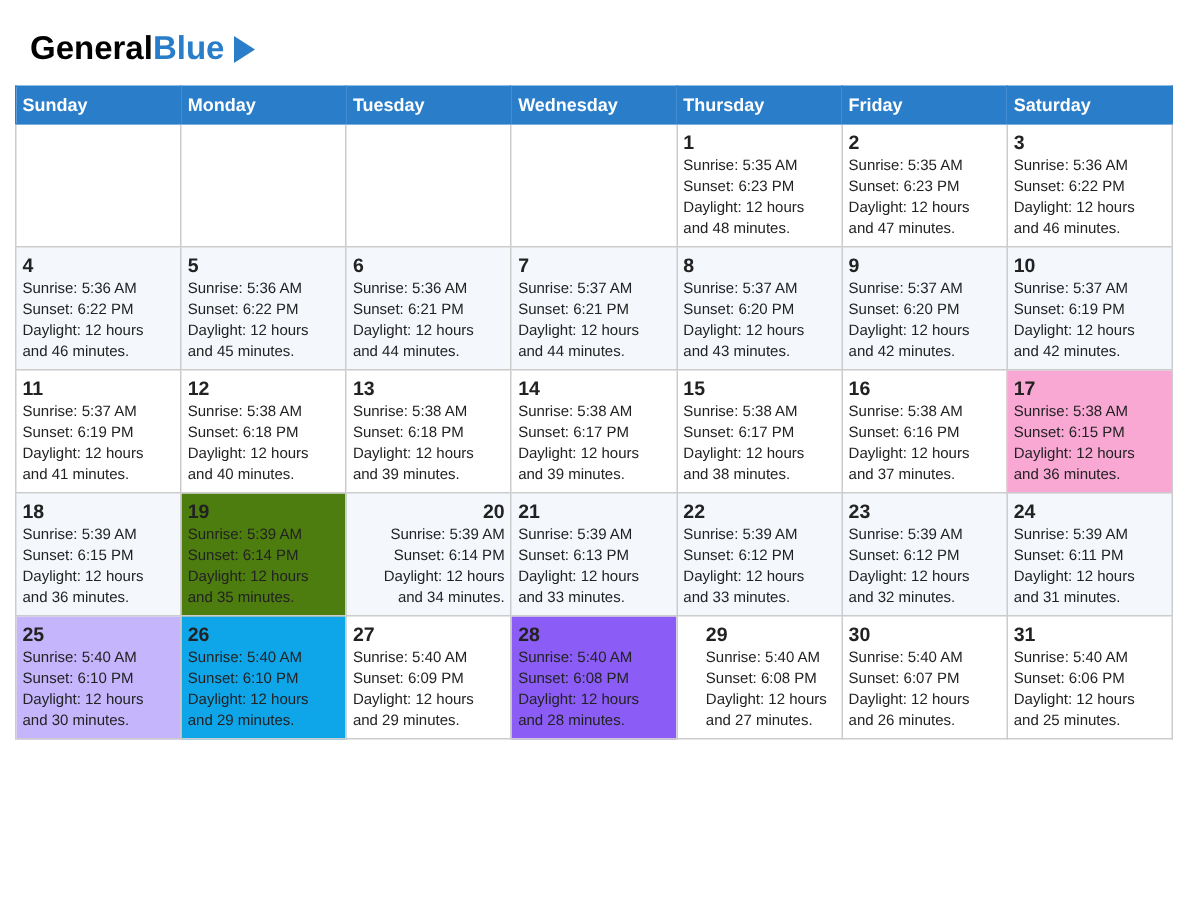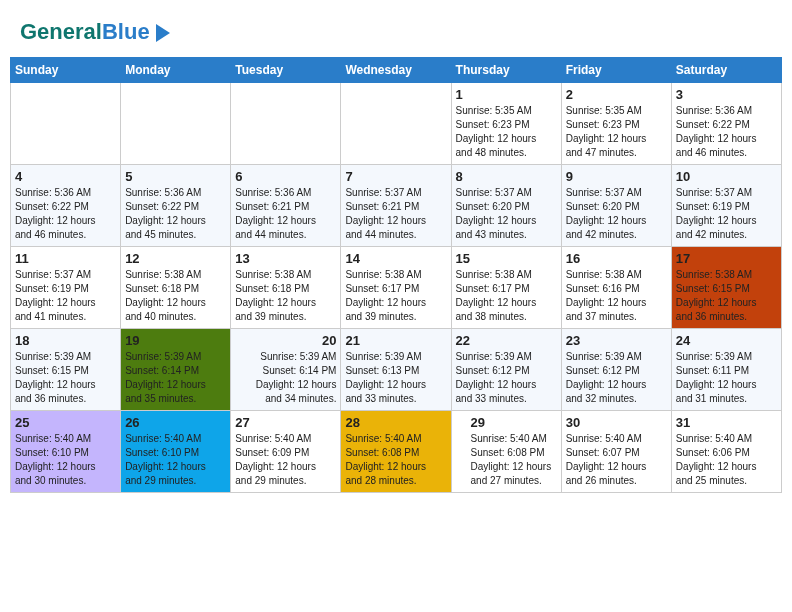--- a/index.html
+++ b/index.html
@@ -99,21 +99,21 @@
     }
   </style>
 </head>
 <body>
 
 <div class="header">
   <div class="logo">
     <div>
       <div style="display:flex; align-items:center; gap:4px;">
         <span class="logo-text">
-          <span style="color:#0f766e">General</span><span style="color:#2a7dc9">Blue</span>
+          <span style="color:#000000">General</span><span style="color:#2a7dc9">Blue</span>
         </span>
         <div class="logo-arrow"></div>
       </div>
     </div>
   </div>
   <div class="title-block">
     <div class="month-year"></div>
     <div class="location"></div>
   </div>
 </div>
@@ -245,21 +245,21 @@
 Daylight: 12 hours
 and 38 minutes.</div>
         </td>
         <td style="background: rgb(255, 255, 255);">
           <span class="day-num">16</span>
           <div class="day-info" style="white-space: pre-line;">Sunrise: 5:38 AM
 Sunset: 6:16 PM
 Daylight: 12 hours
 and 37 minutes.</div>
         </td>
-        <td style="background: #c2410c;">
+        <td style="background: #f9a8d4;">
           <span class="day-num">17</span>
           <div class="day-info" style="white-space: pre-line;">Sunrise: 5:38 AM
 Sunset: 6:15 PM
 Daylight: 12 hours
 and 36 minutes.</div>
         </td>
       </tr>
       <tr>
         <td style="background: rgb(244, 248, 253);">
           <span class="day-num">18</span>
@@ -326,21 +326,21 @@
 Daylight: 12 hours
 and 29 minutes.</div>
         </td>
         <td style="background: rgb(255, 255, 255); margin-top: 17px;">
           <span class="day-num">27</span>
           <div class="day-info" style="white-space: pre-line;">Sunrise: 5:40 AM
 Sunset: 6:09 PM
 Daylight: 12 hours
 and 29 minutes.</div>
         </td>
-        <td style="background: #eab308;">
+        <td style="background: #8b5cf6;">
           <span class="day-num">28</span>
           <div class="day-info" style="white-space: pre-line;">Sunrise: 5:40 AM
 Sunset: 6:08 PM
 Daylight: 12 hours
 and 28 minutes.</div>
         </td>
         <td style="background: rgb(255, 255, 255); padding-left: 19px;">
           <span class="day-num">29</span>
           <div class="day-info" style="white-space: pre-line;">Sunrise: 5:40 AM
 Sunset: 6:08 PM

